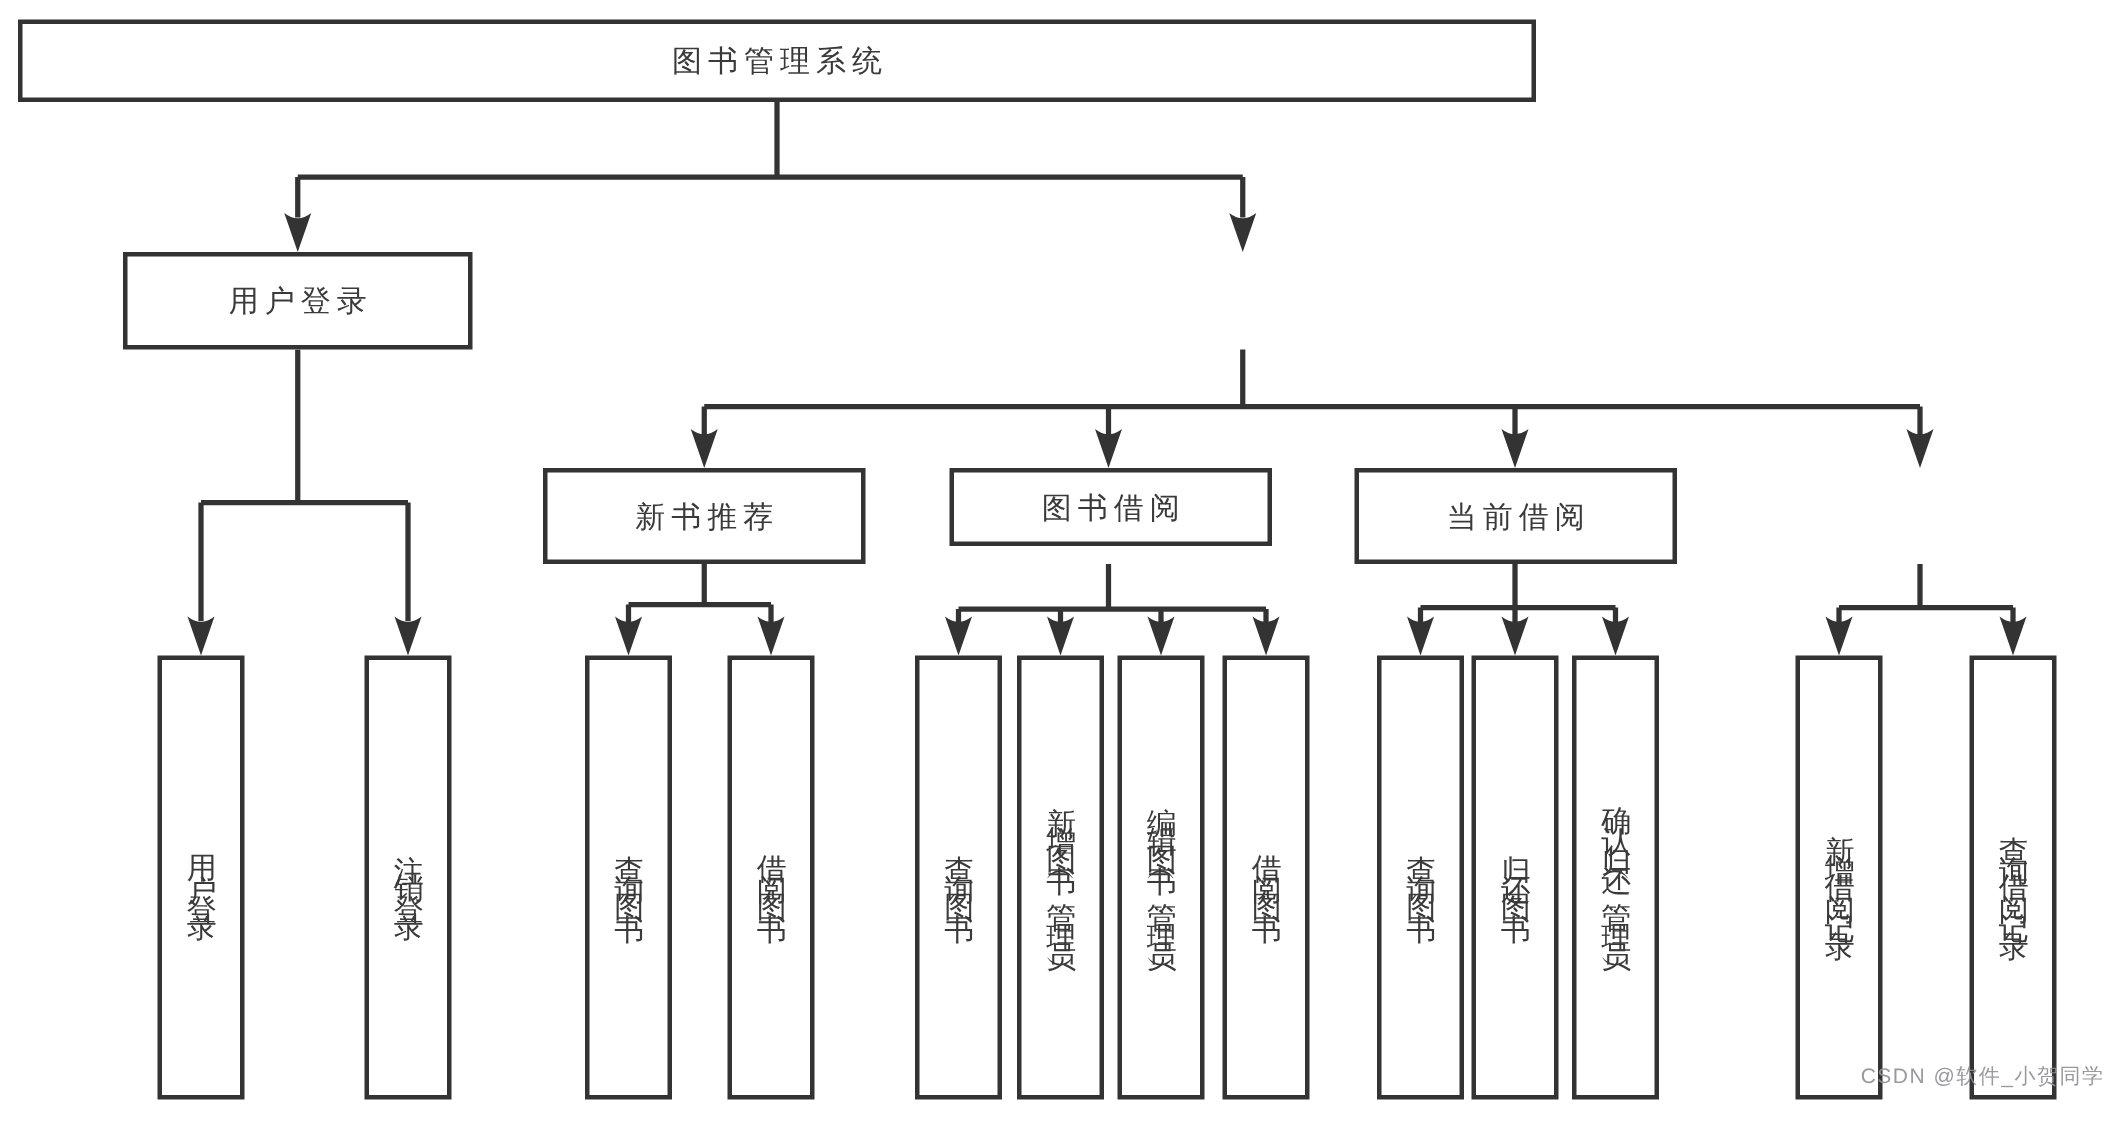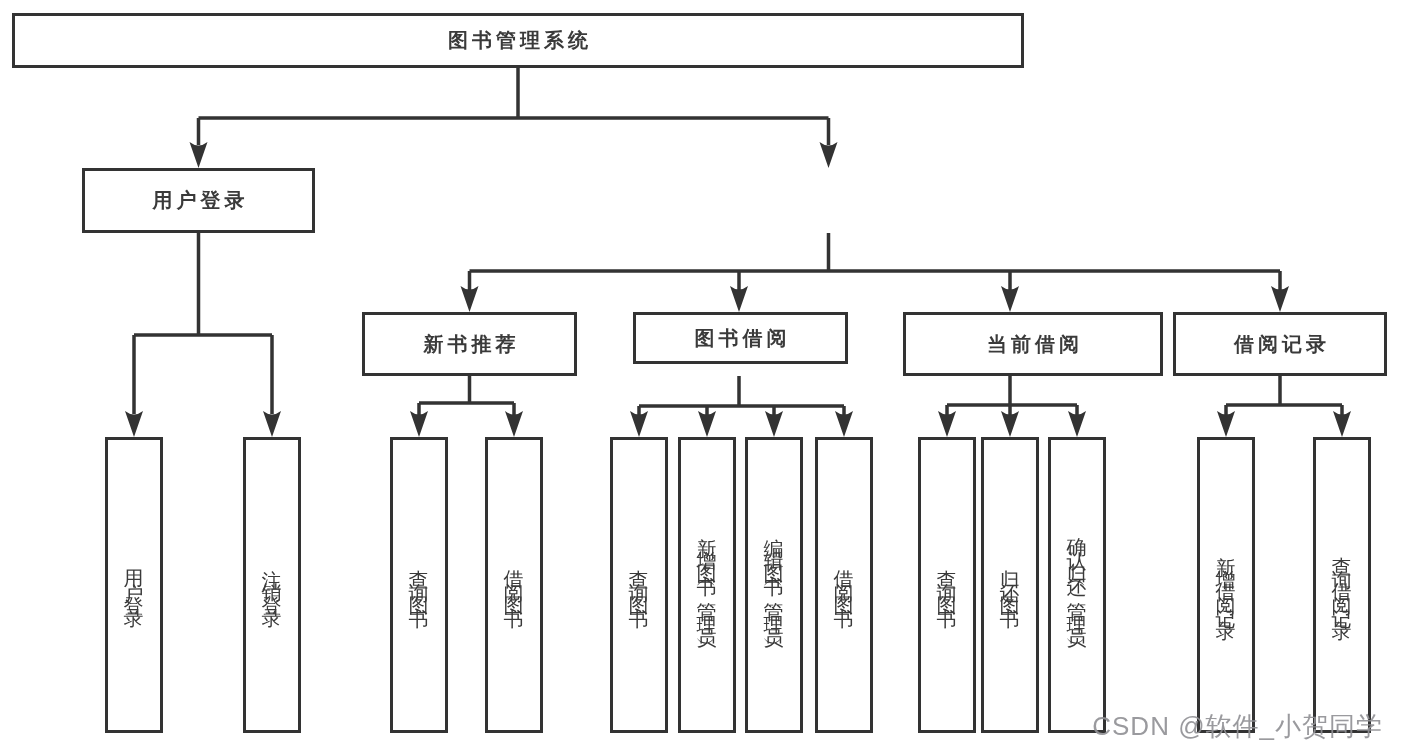--- a/index.html
+++ b/index.html
@@ -28,21 +28,20 @@
     background: #ffffff;
     display: flex;
     align-items: center;
     justify-content: center;
     font-size: 20px;
     letter-spacing: 4px;
     text-indent: 4px;
     color: #3a3a3a;
     z-index: 2;
     white-space: nowrap;
-    font-weight: bold;
   }
   .leaf {
     position: absolute;
     box-sizing: border-box;
     border: 3px solid #333333;
     background: #ffffff;
     display: flex;
     align-items: center;
     justify-content: center;
     z-index: 2;
@@ -55,24 +54,24 @@
     writing-mode: vertical-rl;
     text-orientation: mixed;
     font-size: 20px;
     letter-spacing: 13px;
     color: #3a3a3a;
     line-height: 1;
     margin-top: -10px;
   }
   #watermark {
     position: absolute;
-    right: 22px;
+    right: 2px;
     top: 709px;
     z-index: 5;
-    font-size: 26px;
+    font-size: 14px;
     letter-spacing: 1px;
     color: rgba(145, 145, 150, 0.92);
     white-space: nowrap;
   }
 </style>
 </head>
 <body>
 
 <div id="stage">
 
@@ -118,22 +117,21 @@
       <use href="#ah" transform="translate(1342,437)"></use>
     </g>
   </svg>
 
   <div class="hbox" style="left:12px; top:13px; width:1012px; height:55px;">图书管理系统</div>
 
   <div class="hbox" style="left:82px; top:168px; width:233px; height:65px;">用户登录</div>
 
   <div class="hbox" style="left:362px; top:312px; width:215px; height:64px;text-align:right;">新书推荐</div>
   <div class="hbox" style="left:633px; top:312px; width:215px; height:52px;">图书借阅</div>
-  <div class="hbox" style="left:903px; top:312px; width:260px; height:64px;">当前借阅</div>
-  <div class="hbox" style="left:1173px; top:312px; width:214px; height:64px;">借阅记录</div>
+  <div class="hbox" style="left:903px; top:312px; width:215px; height:64px;">当前借阅</div>
 
   <div class="leaf" style="left:105px;">
     <span>用户登录</span>
   </div>
   <div class="leaf" style="left:243px;">
     <span>注销登录</span>
   </div>
 
   <div class="leaf" style="left:390px;">
     <span>查询图书</span>

